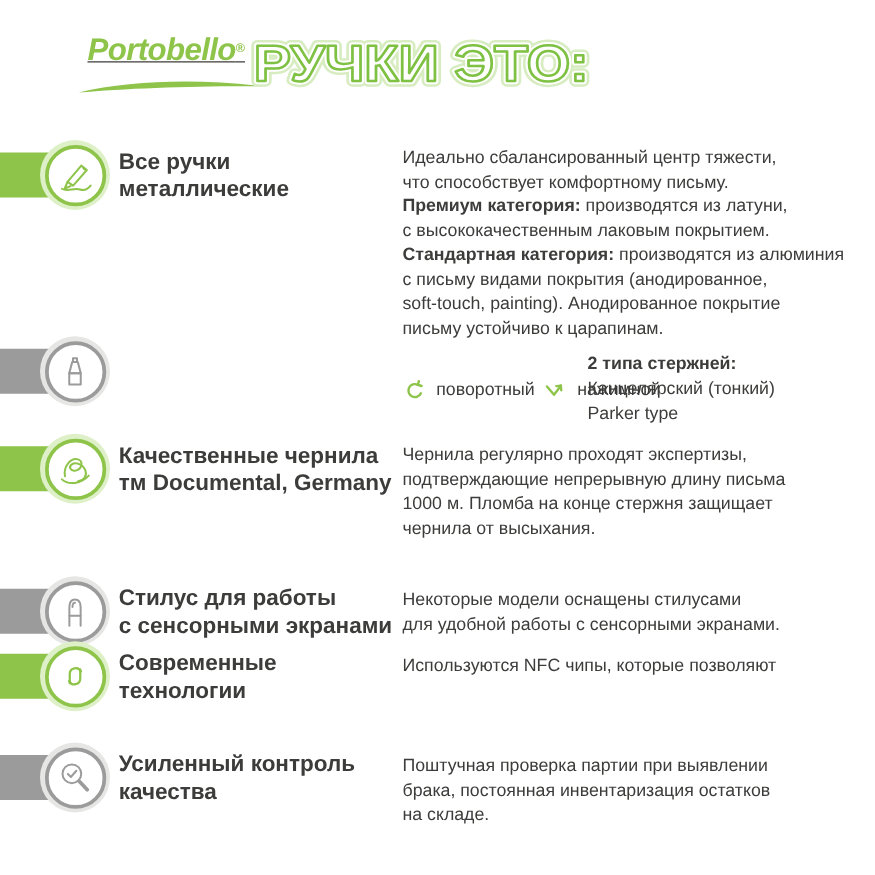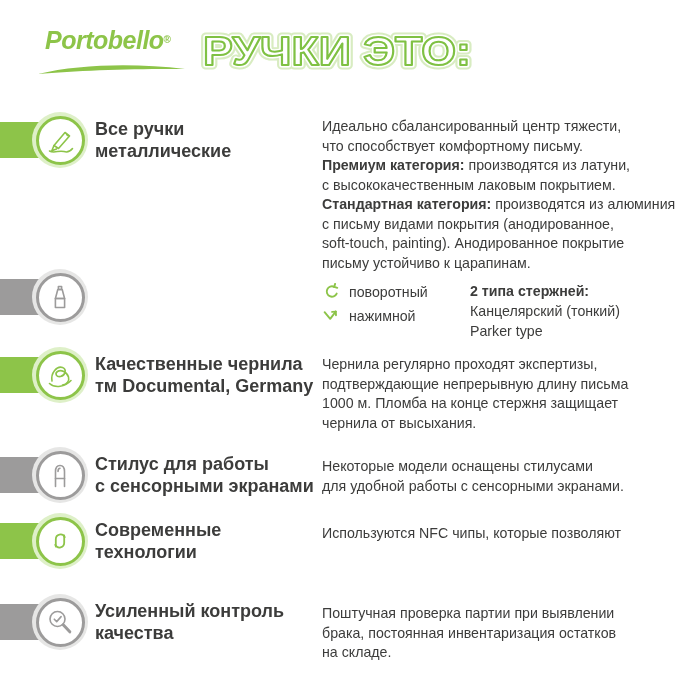--- a/index.html
+++ b/index.html
@@ -1,43 +1,43 @@
 <!DOCTYPE html>
 <html><head>
 <meta charset="utf-8">
 <style>
   html,body{margin:0;padding:0;background:#fff;}
   .page{position:relative;width:700px;height:700px;background:#fff;overflow:hidden;
         font-family:"Liberation Sans","DejaVu Sans",sans-serif;color:#3C3C3B;}
   
-  .logo{position:absolute;left:45px;top:26px;width:150px;}
+  .logo{position:absolute;left:70px;top:26px;width:150px;text-decoration:underline;}
   .logo-text{font-size:25px;font-weight:700;font-style:italic;color:#8DC449;letter-spacing:-0.5px;}
   .logo-mark{font-size:10px;font-weight:700;font-style:normal;color:#8DC449;vertical-align:super;}
   .logo-swoosh{position:absolute;left:-10px;top:36px;}
   .title-svg{position:absolute;left:200px;top:20px;}
   .title-svg text{font-family:"Liberation Sans","DejaVu Sans",sans-serif;font-weight:700;font-size:41px;}
   
   .row{position:absolute;left:0;width:584px;height:60px;}
-  .r1{top:112px}.r2{top:269px}.r3{top:347px}.r4{top:447px}.r5{top:513px}.r6{top:594px}
+  .r1{top:112px}.r2{top:269px}.r3{top:347px}.r4{top:461px}.r5{top:513px}.r6{top:594px}
   .lead{position:absolute;left:0;top:0;width:320px;height:56px;}
   .bar{position:absolute;left:-12px;top:10px;width:72px;height:36px;border-radius:10px;}
   .badge{position:absolute;left:32px;top:0;width:56px;height:56px;border-radius:50%;
          display:flex;align-items:center;justify-content:center;}
   .badge-inner{width:49px;height:49px;border-radius:50%;background:#fff;border:3px solid #8DC449;
                box-sizing:border-box;display:flex;align-items:center;justify-content:center;}
   .heading{position:absolute;left:95px;top:28px;transform:translateY(-50%);
            font-size:18px;font-weight:700;line-height:22px;white-space:pre-line;}
   .content{position:absolute;left:322px;width:372px;font-size:14.2px;}
   .r1 .content{top:5px}.r2 .content{top:12px}.r3 .content{top:8px}
   .r4 .content{top:10px}.r5 .content{top:11px}.r6 .content{top:10px}
   .line{line-height:19.5px;white-space:nowrap;}
   .b{font-weight:700;}
   
   .options{display:flex;}
-  .opt-col{width:148px;display:flex;flex-direction:column;gap:7px;padding-top:2px;}
+  .opt-col{width:148px;display:flex;gap:7px;padding-top:2px;}
   .option{display:flex;align-items:center;gap:9px;}
   .oicon{width:18px;height:17px;display:flex;align-items:center;}
   .types-col .line{line-height:20px;}
   svg{display:block;}
 </style>
 </head>
 <body>
 
 <div class="page">
 

